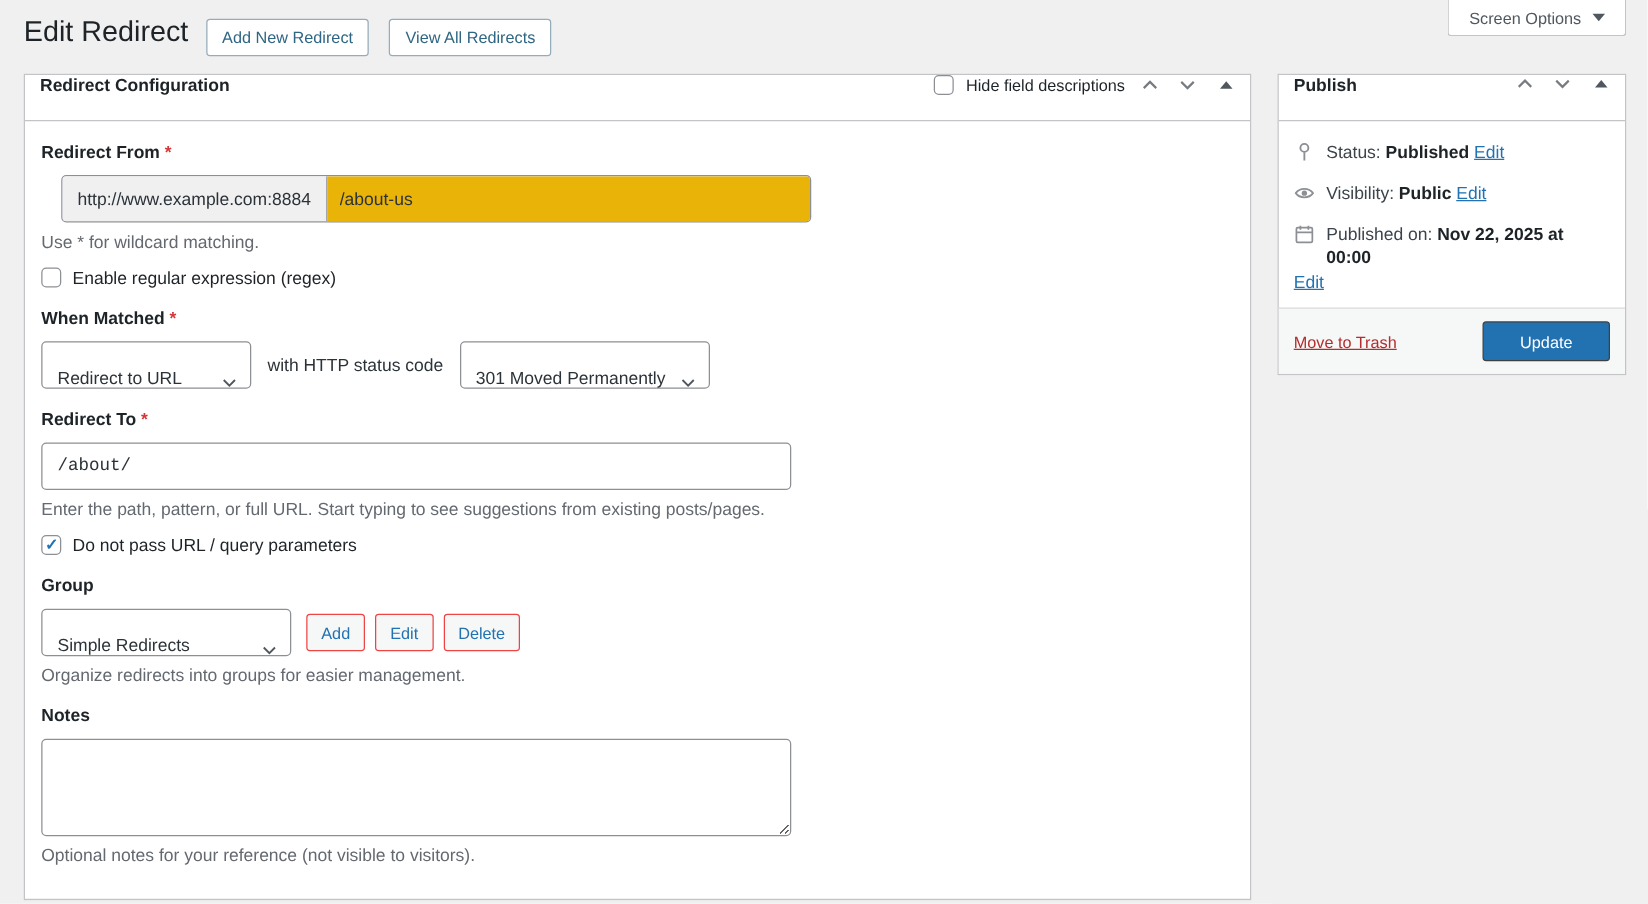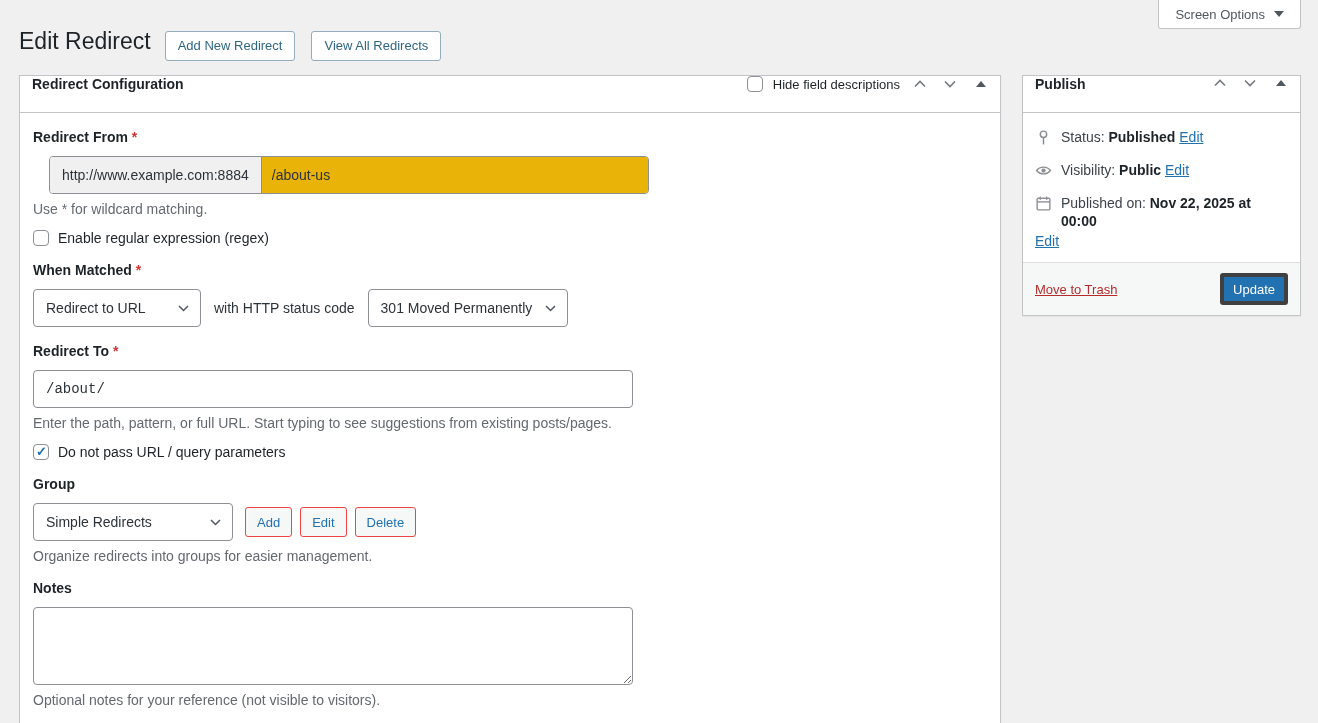--- a/index.html
+++ b/index.html
@@ -16,21 +16,21 @@
   .screen-options {
     position: absolute; top: 0; right: 17px; height: 29px;
     background: #fff; border: 1px solid #c3c4c7; border-top: none;
     border-radius: 0 0 3px 3px; display: flex; align-items: center; gap: 9px;
     padding: 12px 16px; color: #50575e; font-size: 13px; cursor: pointer; z-index: 5;
   }
   .caret-down { width: 0; height: 0; border-left: 5px solid transparent;
     border-right: 5px solid transparent; border-top: 6px solid #50575e; }
 
   
-  .page-head { display: flex; align-items: flex-start; gap: 10px; padding: 9px 20px 0 19px; margin-top: 16px; }
+  .page-head { display: flex; align-items: flex-start; gap: 10px; padding: 9px 20px 0 19px; }
   .page-title { font-size: 23px; font-weight: 400; color: #1d2327; margin: 0; line-height: 32px; }
   .title-actions { display: flex; gap: 16px; margin-top: 6px; margin-left: 4px; }
   .title-action {
     background: #fff; border: 1px solid #94adbb; color: #2f6684;
     font-size: 13px; line-height: 28px; height: 30px; padding: 0 12px;
     border-radius: 3px; cursor: pointer; font-family: inherit; white-space: nowrap;
   }
 
   
   .columns { display: flex; align-items: flex-start; gap: 21px; padding: 14px 17px 0 19px; }
@@ -73,21 +73,21 @@
   .prefix { background: #f0f0f1; border-right: 1px solid #8c8f94; display: flex;
     align-items: center; padding: 0 12px; color: #2c3338; white-space: nowrap; }
   .input-group input { border: none; outline: none; flex: 1; min-width: 0; padding: 0 10px;
     font-size: 14px; color: #2c3338; font-family: inherit; background: #eab308; }
 
   .text-input { display: block; width: 600px; height: 38px; border: 1px solid #8c8f94;
     border-radius: 4px; padding: 0 12px; font-size: 14px; color: #2c3338;
     font-family: Liberation Mono, monospace; background: #fff; outline: none; }
 
   .select { height: 38px; border: 1px solid #8c8f94; border-radius: 4px; background: #fff;
-    display: inline-flex; align-items: center; justify-content: space-between;
+    display: inline-flex; align-items: flex-end; justify-content: space-between;
     padding: 0 11px 0 12px; font-size: 14px; color: #2c3338; cursor: pointer; }
   .select .chev { margin-left: 8px; line-height: 0; }
   .w168 { width: 168px; }
   .w200 { width: 200px; }
 
   .wm-row { display: flex; align-items: center; gap: 13px; }
   .wm-text { font-size: 14px; color: #2c3338; }
 
   .group-row { display: flex; align-items: center; gap: 12px; }
   .group-btns { display: flex; gap: 8px; }
@@ -102,22 +102,22 @@
   
   .pub-row { display: flex; align-items: flex-start; gap: 9px; padding: 0 12px;
     margin-top: 15px; font-size: 14px; color: #3c434a; line-height: 18px; }
   .pub-row .icon { flex: none; line-height: 0; margin-top: 1px; }
   .pub-row b { color: #1d2327; }
   .edit-link { color: #2271b1; text-decoration: underline; }
   .pub-date-edit { display: block; padding: 3px 12px 0; font-size: 14px; }
   .pub-footer { margin-top: 13px; border-top: 1px solid #dcdcde; background: #f6f7f7;
     display: flex; justify-content: space-between; align-items: center; padding: 10px 12px; }
   .trash-link { color: #b32d2e; text-decoration: underline; font-size: 13px; }
-  .btn-primary { background: #2271b1; border: 4px solid #404040; color: #fff;
-    border-radius: 3px; height: 32px; padding: 0 9px; font-size: 13px;
+  .btn-primary { background: #2271b1; border: 1px solid #404040; color: #fff;
+    border-radius: 3px; height: 32px; padding: 0 29px; font-size: 13px;
     cursor: pointer; font-family: inherit; }
 </style>
 </head>
 <body>
 
 <div class="screen-options">
   <span>Screen Options</span>
   <span class="caret-down"></span>
 </div>
 

